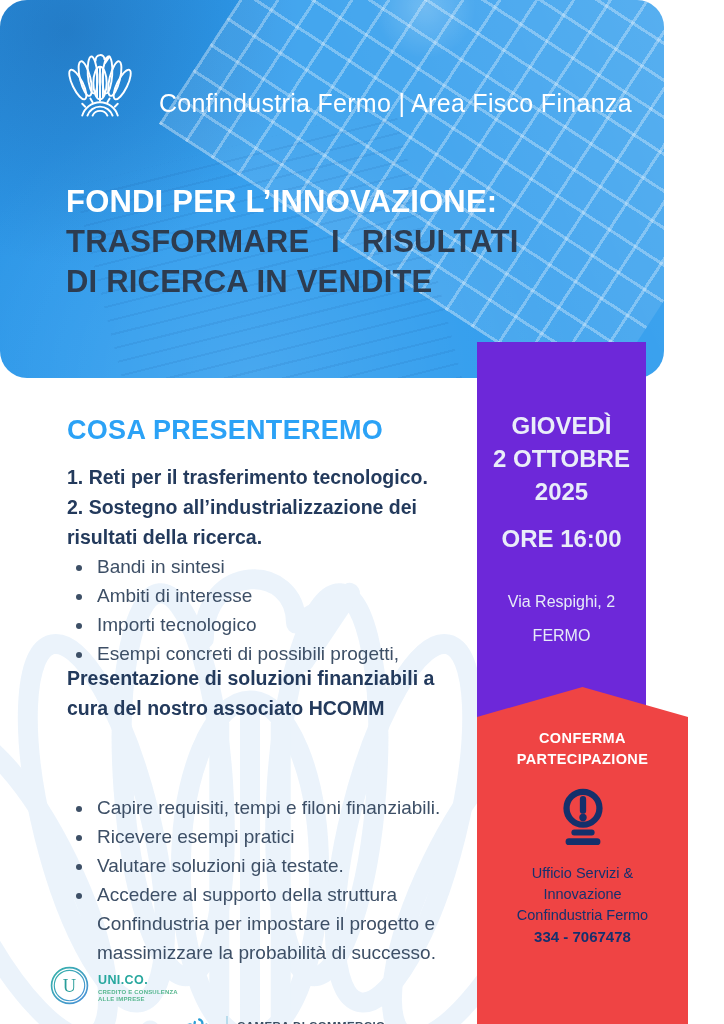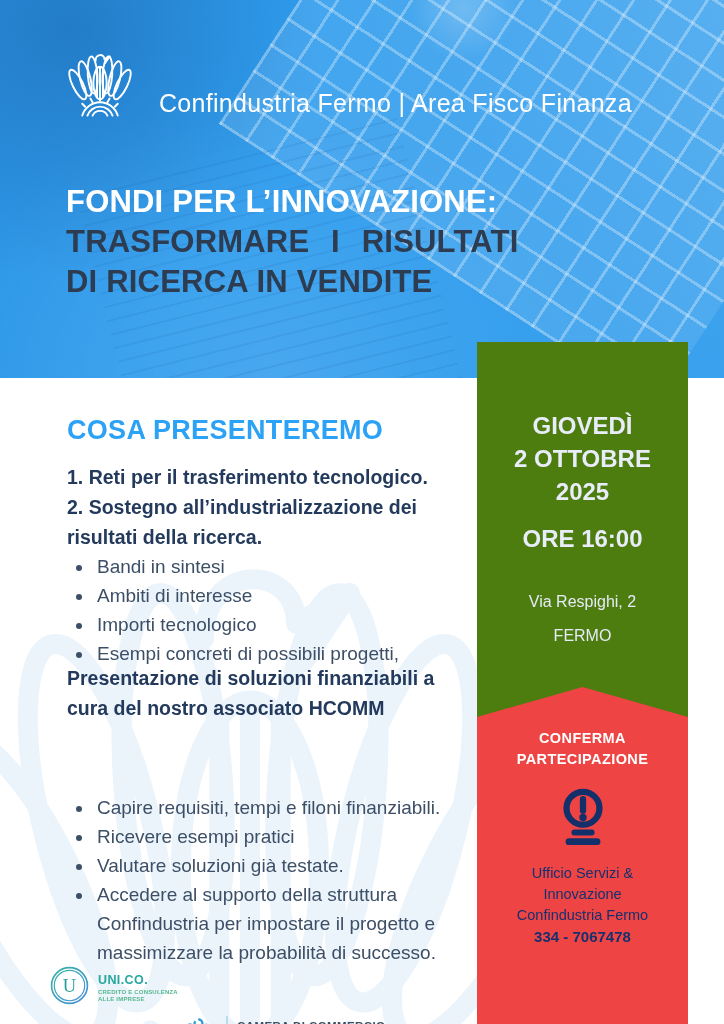--- a/index.html
+++ b/index.html
@@ -3,30 +3,31 @@
 <meta charset="utf-8">
 <style>
   html,body{margin:0;padding:0;background:#9aa0a6;}
   .page{
     position:relative;width:724px;height:1024px;background:#ffffff;
     overflow:hidden;font-family:"Liberation Sans",sans-serif;
     margin:0 auto;
   }
   
   .header{
-    position:absolute;left:0;top:0;width:724px;height:378px;
+    position:absolute;left:0;top:0;width:664px;height:378px;
     background-color:#2f9ced;
     background-image:
       radial-gradient(circle at 10% 8%, rgba(12,58,118,.28), rgba(12,58,118,0) 34%),
       radial-gradient(circle at 64% 2%, rgba(255,255,255,.22), rgba(255,255,255,0) 9%),
       radial-gradient(ellipse at 38% 100%, rgba(255,255,255,.12), rgba(255,255,255,0) 55%),
       linear-gradient(246deg, rgba(255,255,255,.10) 0%, rgba(255,255,255,0) 42%),
       linear-gradient(115deg, rgba(10,70,150,.10) 0%, rgba(10,70,150,0) 35%);
     overflow:hidden;
     z-index:3;
+    border-radius:27px;
   }
   .kb{
     position:absolute;right:-90px;top:-130px;width:520px;height:430px;
     transform:rotate(33deg);
     background-color:rgba(255,255,255,.10);
     background-image:
       repeating-linear-gradient(0deg, rgba(255,255,255,.30) 0 3px, rgba(255,255,255,0) 3px 31px),
       repeating-linear-gradient(90deg, rgba(255,255,255,.30) 0 3px, rgba(255,255,255,0) 3px 31px);
   }
   .paper{
@@ -62,22 +63,22 @@
   #numbered{top:462px;font-size:19.5px;font-weight:700;color:#233a5c;line-height:30px;width:404px;}
   .bullet-list{margin:0;padding:0 0 0 27px;font-size:19px;color:#3d4f66;line-height:29px;}
   .bullet-list li{padding-left:3px;}
   #bullets-1{top:552px;}
   #highlight{top:663px;font-size:19.5px;font-weight:700;color:#233a5c;line-height:30px;width:375px;}
   #cosa-title{top:414px;}
   #perche-title{top:754px;}
   #bullets-2{top:793px;width:400px;}
   
   .navy-panel{
-    position:absolute;left:477px;top:342px;width:211px;height:375px;
-    background:#4d7c0f;z-index:3;text-align:center;color:#e9edf9;
+    position:absolute;left:477px;top:342px;width:169px;height:375px;
+    background:#6d28d9;z-index:3;text-align:center;color:#e9edf9;
   }
   .date-block{position:absolute;left:0;top:67px;width:100%;font-size:24px;font-weight:700;line-height:33px;}
   .time-line{position:absolute;left:0;top:183px;width:100%;font-size:24px;font-weight:700;}
   .addr-block{position:absolute;left:0;top:243px;width:100%;font-size:16px;font-weight:400;line-height:34px;color:#e6ebf8;}
   .blue-panel{
     position:absolute;left:477px;top:687px;width:211px;height:337px;
     background:#ef4444;z-index:4;text-align:center;
     clip-path:polygon(0 30px,50% 0,100% 30px,100% 100%,0 100%);
   }
   .cta-block{margin-top:41px;color:#ffffff;font-size:14.5px;font-weight:700;letter-spacing:.4px;line-height:21px;}

